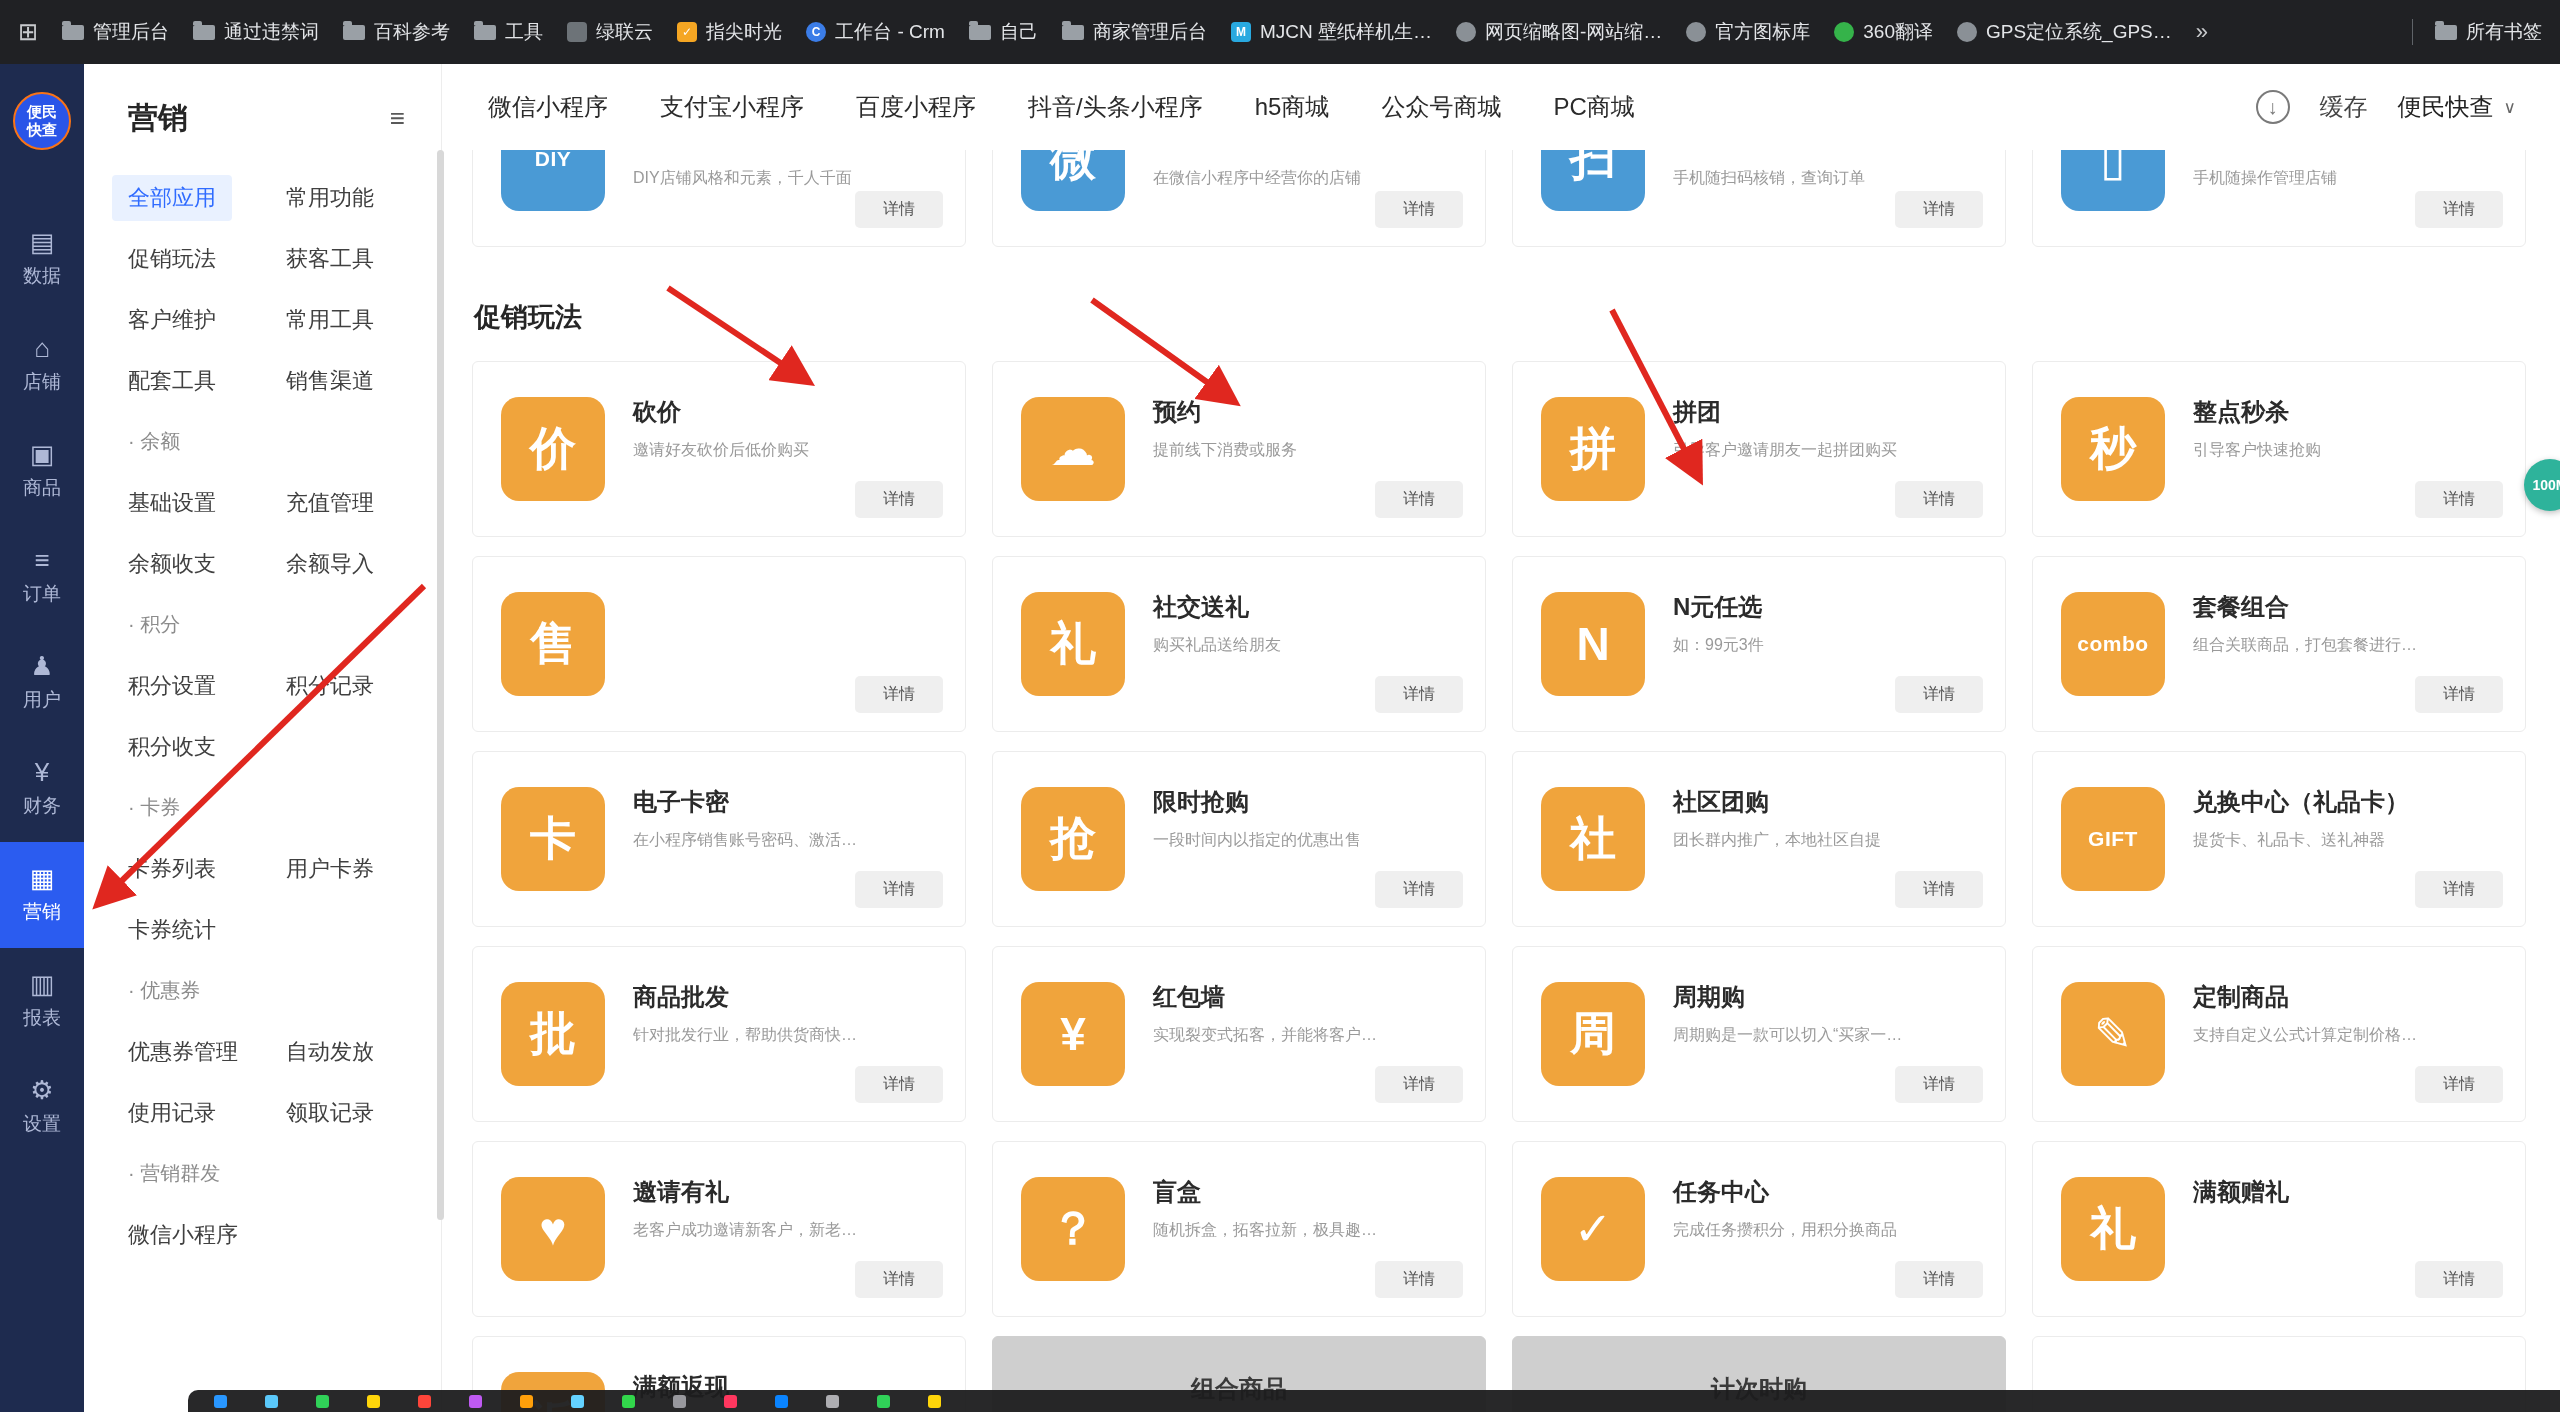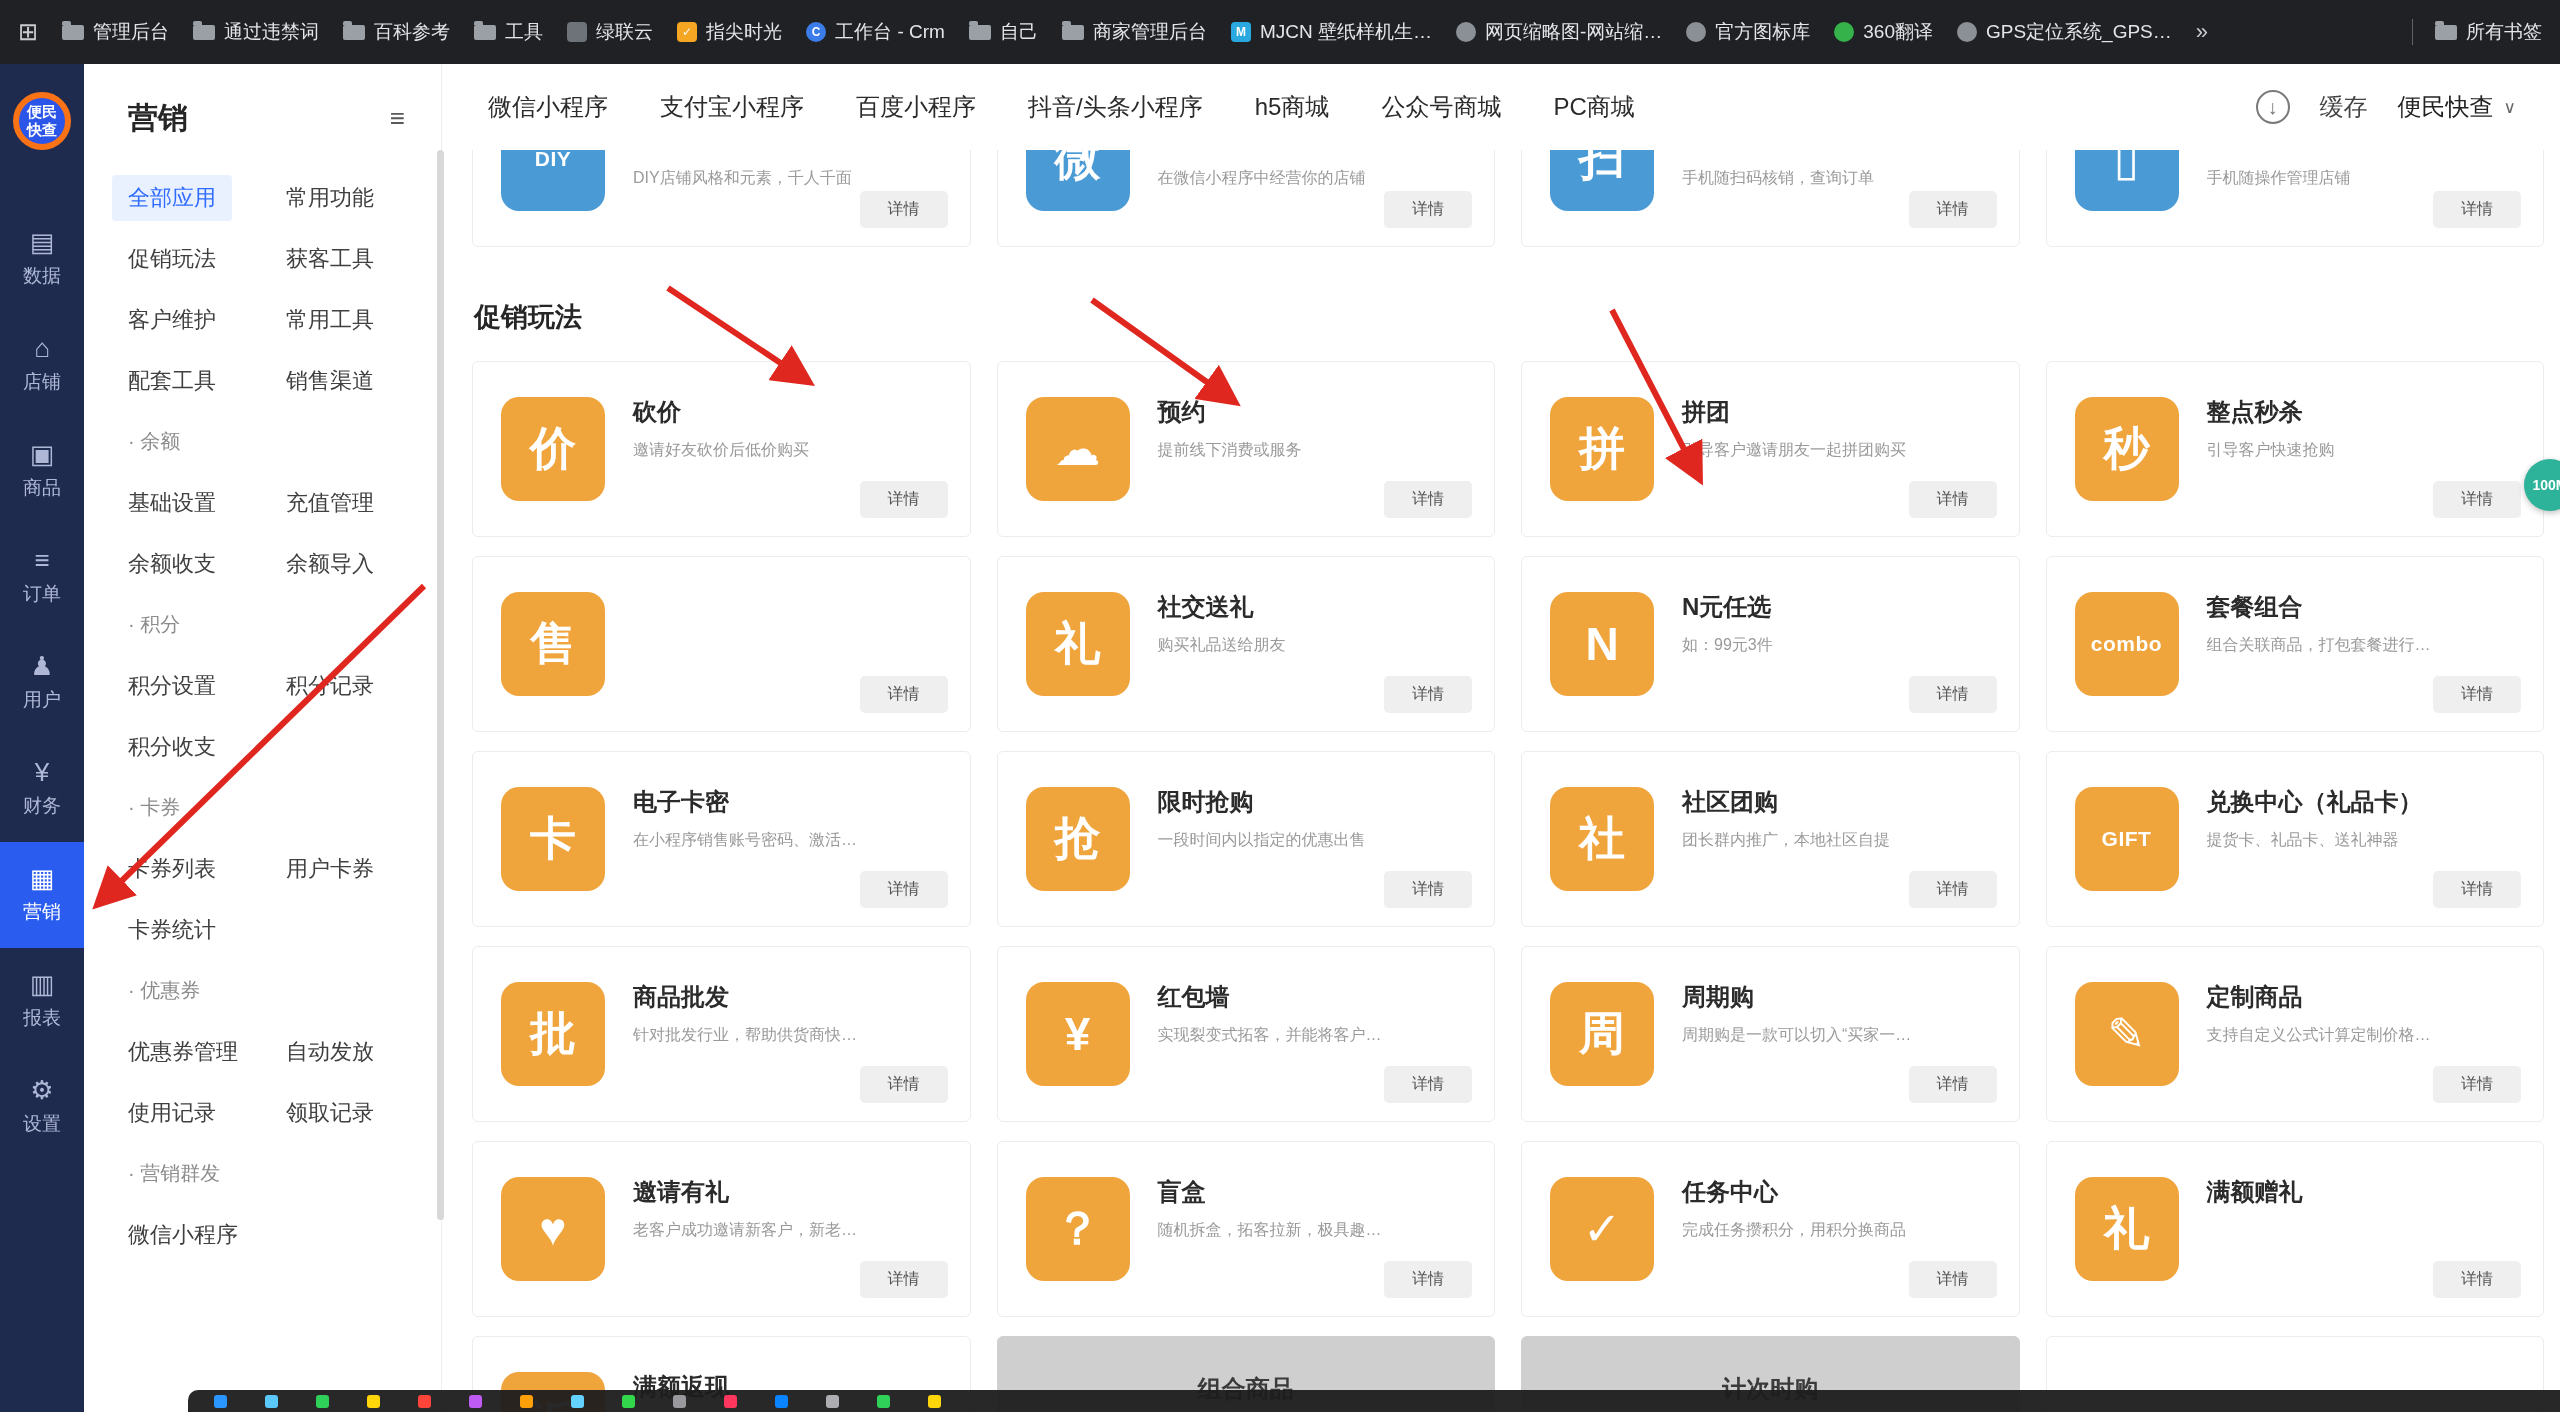--- a/index.html
+++ b/index.html
@@ -20,21 +20,21 @@
   .bm-right { margin-left:auto; display:flex; align-items:center; gap:22px; flex-shrink:0; }
   .bm-overflow { font-size:22px; color:#c8cacd; cursor:pointer; }
   .bm-divider { width:1px; height:26px; background:#5f6368; }
 
   
   .app { position:relative; display:flex; height:1348px; }
 
   
   .primary-sidebar { width:84px; background:#1E2B4F; display:flex; flex-direction:column; align-items:center;
     padding-top:28px; flex-shrink:0; z-index:6; }
-  .logo { width:58px; height:58px; border-radius:50%; background:#2A55E8; border:6px solid #f97316; color:#fff;
+  .logo { width:58px; height:58px; border-radius:50%; background:#2A55E8; border:2px solid #f97316; color:#fff;
     display:flex; flex-direction:column; align-items:center; justify-content:center;
     font-size:15px; line-height:1.2; font-weight:bold; margin-bottom:56px; cursor:pointer; }
   .nav-item { width:84px; height:106px; display:flex; flex-direction:column; align-items:center; justify-content:center;
     gap:8px; color:#aeb8d6; cursor:pointer; }
   .nav-item.active { background:#2B5CF0; color:#fff; }
   .nav-icon { font-size:26px; line-height:1; }
   .nav-label { font-size:19px; }
 
   
   .secondary-sidebar { width:358px; background:#fff; flex-shrink:0; border-right:1px solid #ededed; z-index:2; }
@@ -53,21 +53,21 @@
   .main-header { position:relative; z-index:3; height:86px; background:#fff; display:flex; align-items:center;
     padding:0 44px 0 46px; gap:52px; }
   .tab { font-size:24px; color:#2b2b2b; cursor:pointer; white-space:nowrap; }
   .header-right { margin-left:auto; display:flex; align-items:center; gap:30px; }
   .dl-icon { width:34px; height:34px; border-radius:50%; border:2px solid #7a7a7a; color:#7a7a7a;
     display:flex; align-items:center; justify-content:center; font-size:20px; cursor:pointer; }
   .cache-label { font-size:24px; color:#444; cursor:pointer; }
   .brand { font-size:24px; color:#222; display:flex; align-items:center; gap:10px; cursor:pointer; }
   .chevron { font-size:17px; color:#666; }
 
-  .content { position:relative; z-index:1; flex:1; overflow:hidden; padding:0 16px 0 30px; }
+  .content { position:relative; z-index:1; flex:1; overflow:hidden; padding:0 34px 0 30px; }
   .cards-grid { display:grid; grid-template-columns:repeat(4,1fr); gap:19px 26px; }
   .cards-grid.partial-top { margin-top:-79px; }
   .cards-grid.bottom-partial { margin-top:19px; }
   .section-title { font-size:27px; font-weight:bold; color:#262626; margin:52px 0 26px 2px; }
 
   .card { position:relative; height:176px; border:1px solid #ececec; border-radius:6px; background:#fff;
     display:flex; align-items:center; padding:0 28px; cursor:pointer; }
   .card-icon { width:104px; height:104px; border-radius:18px; background:#F0A43C; color:#fff;
     display:flex; align-items:center; justify-content:center; flex-shrink:0; }
   .card-icon.blue { background:#4A9AD5; }

